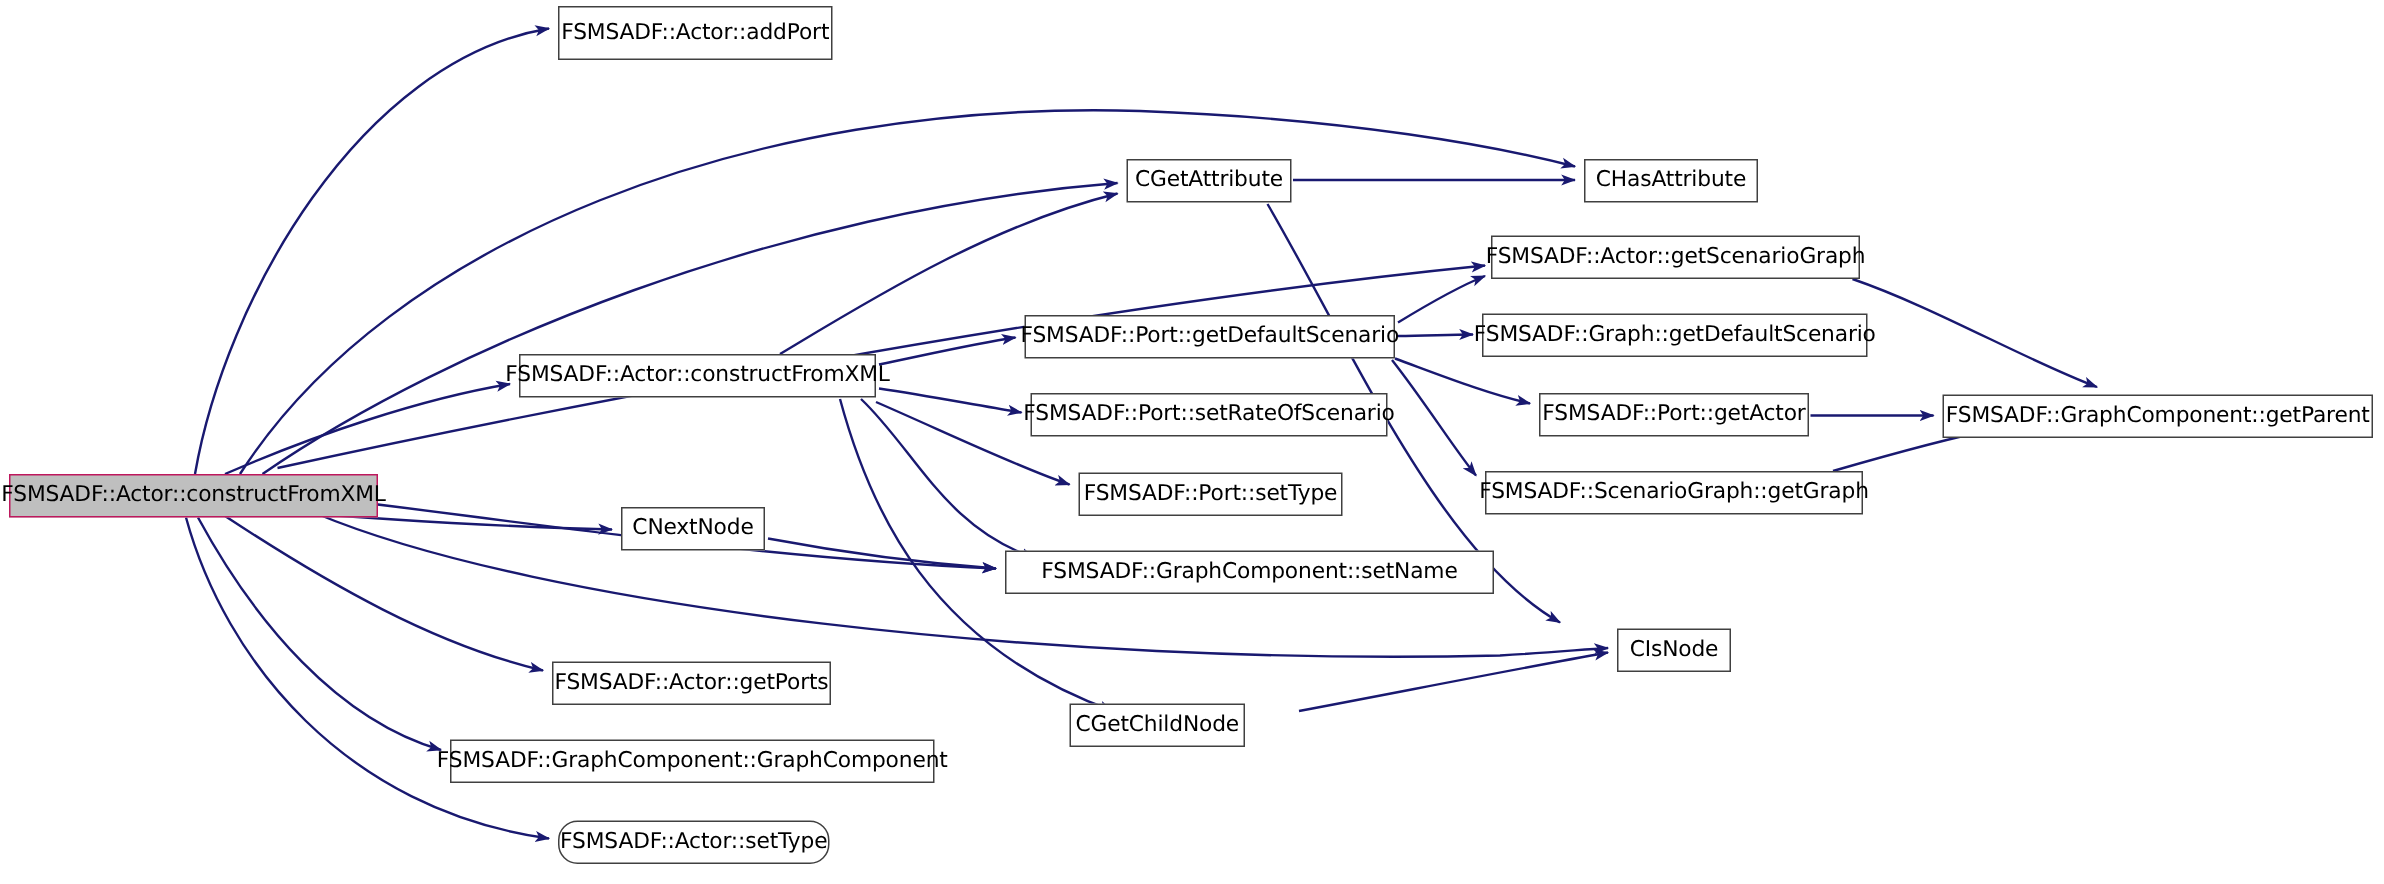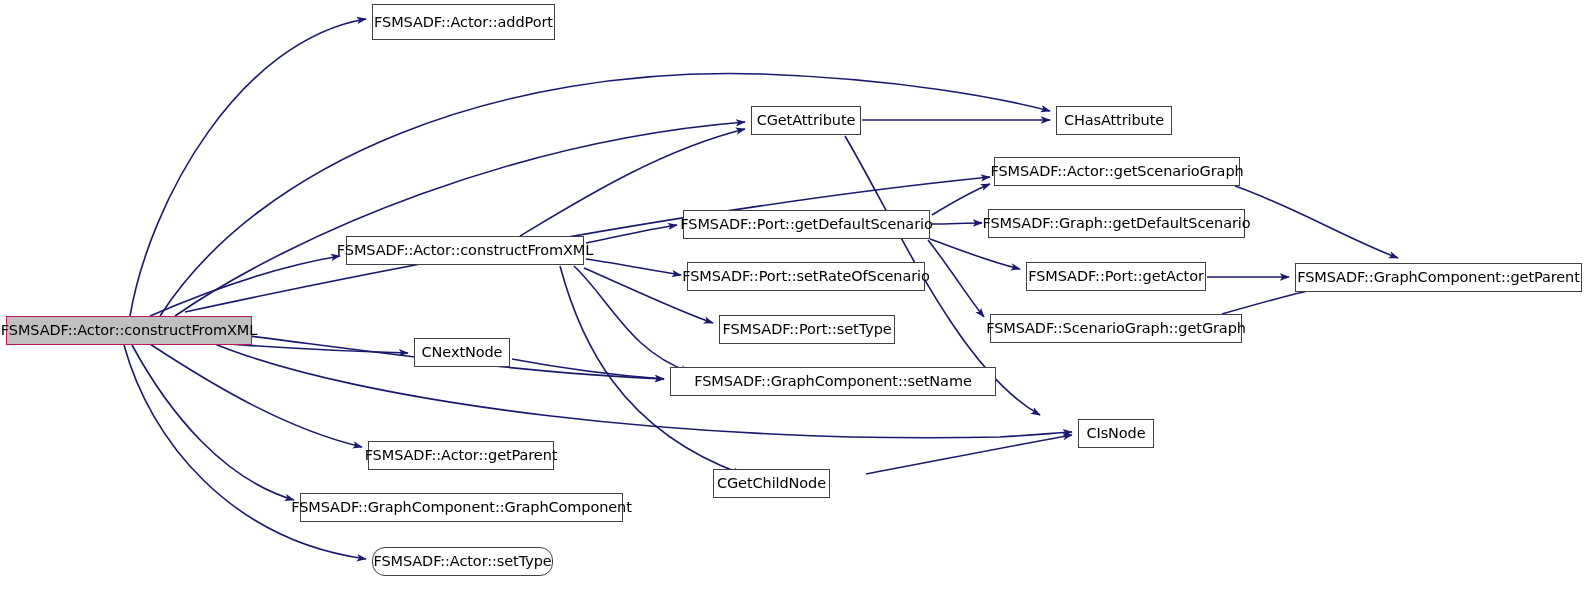--- a/index.html
+++ b/index.html
@@ -138,21 +138,21 @@
   <div class="node" style="left:414px;top:338px;width:96px;height:29px;">
     <span class="node-label">CNextNode</span>
   </div>
   <div class="node" style="left:670px;top:367px;width:326px;height:29px;">
     <span class="node-label">FSMSADF::GraphComponent::setName</span>
   </div>
   <div class="node" style="left:1078px;top:419px;width:76px;height:29px;text-align:center;">
     <span class="node-label">CIsNode</span>
   </div>
   <div class="node" style="left:368px;top:441px;width:186px;height:29px;">
-    <span class="node-label">FSMSADF::Actor::getParent</span>
+    <span class="node-label">FSMSADF::Actor::getPorts</span>
   </div>
   <div class="node" style="left:713px;top:469px;width:117px;height:29px;">
     <span class="node-label">CGetChildNode</span>
   </div>
   <div class="node" style="left:300px;top:493px;width:323px;height:29px;">
     <span class="node-label">FSMSADF::GraphComponent::GraphComponent</span>
   </div>
   <div class="node" style="left:372px;top:547px;width:181px;height:29px;border-radius:13px;">
     <span class="node-label">FSMSADF::Actor::setType</span>
   </div>

